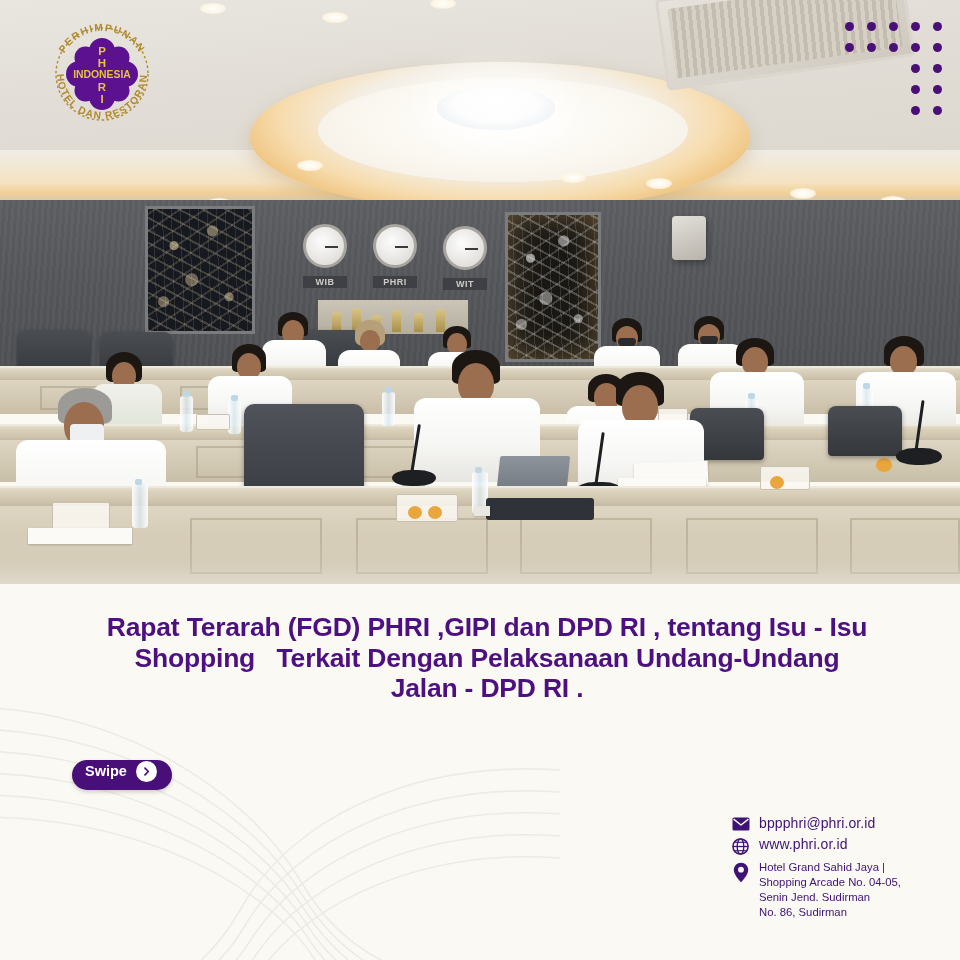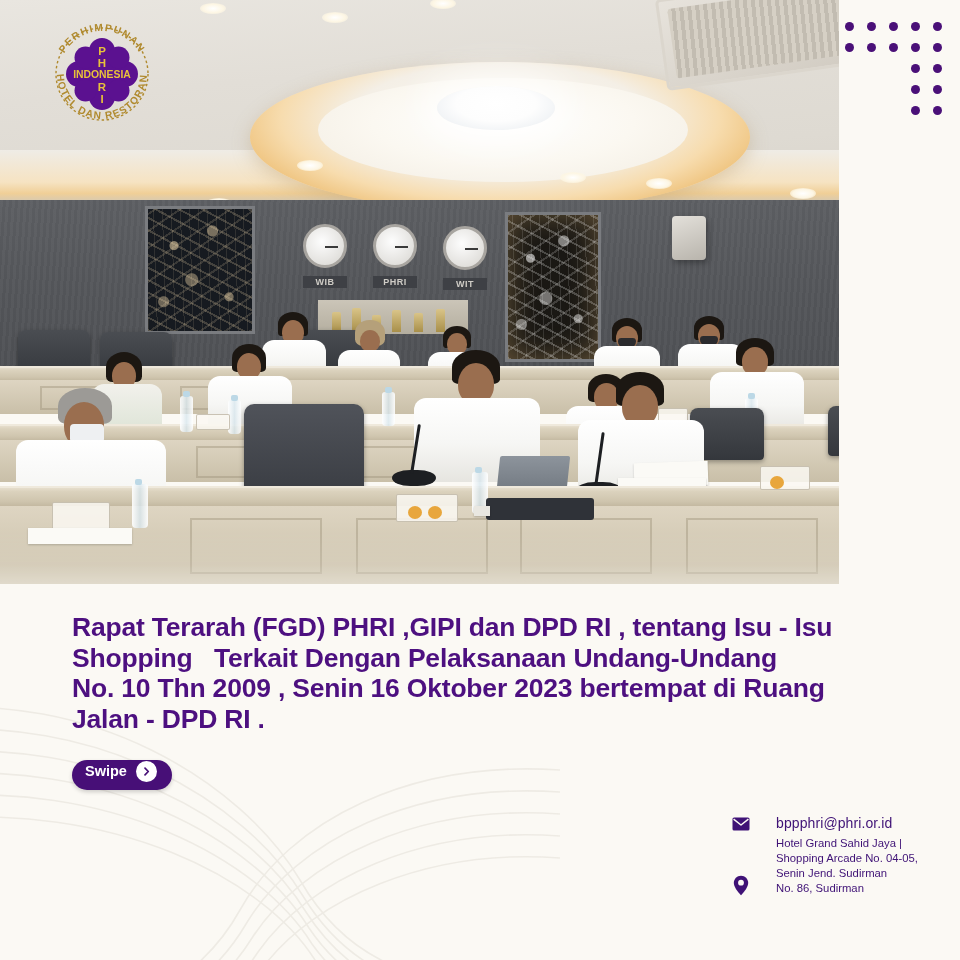--- a/index.html
+++ b/index.html
@@ -10,21 +10,21 @@
     position:relative;
   }
   #stage { position:absolute; inset:0; width:960px; height:960px; overflow:hidden; background:#faf8f3; }
 
   
   .cream-bg { position:absolute; inset:0; background:#fbf9f4; }
   .swirl { position:absolute; left:-60px; bottom:-70px; width:620px; height:380px; opacity:.55; }
 
   
   .photo {
-    position:absolute; left:0; top:0; width:839px; height:620px;
+    position:absolute; left:0; top:0; width:960px; height:620px;
     overflow:hidden;
     -webkit-mask-image:linear-gradient(to bottom,#000 0,#000 86%,rgba(0,0,0,.85) 91%,rgba(0,0,0,.35) 96%,rgba(0,0,0,0) 100%);
     mask-image:linear-gradient(to bottom,#000 0,#000 86%,rgba(0,0,0,.85) 91%,rgba(0,0,0,.35) 96%,rgba(0,0,0,0) 100%);
   }
   .photo-inner { position:absolute; inset:0; }
 
   
   .ceiling { position:absolute; left:0; top:0; width:960px; height:210px;
     background:linear-gradient(175deg,#e9e6e0 0%,#e2ded7 35%,#dedad2 70%,#d8d3ca 100%); }
   .ceil-soffit { position:absolute; left:-40px; top:150px; width:1040px; height:70px;
@@ -111,33 +111,33 @@
   .logo { position:absolute; left:46px; top:18px; width:112px; height:112px; }
 
   
   .dotgrid { position:absolute; left:845px; top:22px; width:100px; height:92px; }
   .dot { position:absolute; width:9px; height:9px; border-radius:50%; background:#4a1078; }
 
   
   .headline { position:absolute; left:72px; top:612px; width:830px;
     font-size:26.5px; font-weight:700; line-height:1.155; color:#4d1080;
     letter-spacing:-.2px; }
-  .headline span { display:block; white-space:pre; }
+  .headline span { display:block; white-space:pre;text-align:center; }
 
   
   .swipe { position:absolute; left:72px; top:760px; height:30px; width:100px;
     background:#470f77; border-radius:16px; display:flex; align-items:center;
     padding:0 5px 8px 13px; gap:9px; box-shadow:0 2px 4px rgba(0,0,0,.18); }
   .swipe-label { color:#ffffff; font-size:14.5px; font-weight:600; line-height:1; }
   .swipe-circle { width:21px; height:21px; border-radius:50%; background:#fff;
     display:flex; align-items:center; justify-content:center; flex:0 0 auto; }
 
   
   .contact { position:absolute; left:731px; top:815px; width:222px; color:#3f1276; }
-  .crow { display:flex; align-items:flex-end; gap:26px; margin-bottom:5px; }
+  .crow { display:flex; align-items:flex-start; gap:9px; margin-bottom:5px; }
   .cicon { flex:0 0 auto; width:19px; display:flex; justify-content:center; padding-top:2px; }
   .ctext { font-size:14px; line-height:1.15; color:#3f1276; letter-spacing:.1px; }
   .caddr { font-size:11.3px; line-height:1.33; color:#3f1276; }
 </style>
 </head>
 <body>
 
 <div id="stage">
 
   <div class="cream-bg"></div>
@@ -384,21 +384,20 @@
     <div class="dot" style="left:66px;top:63px;"></div>
     <div class="dot" style="left:88px;top:63px;"></div>
 
     <div class="dot" style="left:66px;top:84px;"></div>
     <div class="dot" style="left:88px;top:84px;"></div>
   </div>
 
   <div class="headline">
     <span>Rapat Terarah (FGD) PHRI ,GIPI dan DPD RI , tentang Isu - Isu</span>
     <span>Shopping   Terkait Dengan Pelaksanaan Undang-Undang</span>
-    <span>No. 10 Thn 2009 , Senin 16 Oktober 2023 bertempat di Ruang</span>
     <span>Jalan - DPD RI .</span>
   </div>
 
   <div class="swipe">
     <span class="swipe-label">Swipe</span>
     <span class="swipe-circle">
       <svg width="11" height="11" viewBox="0 0 11 11">
         <path d="M4 2.2 L7.3 5.5 L4 8.8" fill="none" stroke="#470f77" stroke-width="1.7" stroke-linecap="round" stroke-linejoin="round"></path>
       </svg>
     </span>
@@ -409,20 +408,32 @@
     <div class="crow">
       <span class="cicon">
         <svg width="18" height="14" viewBox="0 0 18 14">
           <rect x="0.5" y="0.5" width="17" height="13" rx="1.6" fill="#3f1276"></rect>
           <path d="M1.6 2.2 L9 8 L16.4 2.2" fill="none" stroke="#fbf9f4" stroke-width="1.5" stroke-linejoin="round"></path>
         </svg>
       </span>
       <span class="ctext">bppphri@phri.or.id</span>
     </div>
 
+    <div class="crow">
+      <span class="cicon">
+        <svg width="17" height="17" viewBox="0 0 17 17">
+          <circle cx="8.5" cy="8.5" r="7.6" fill="none" stroke="#3f1276" stroke-width="1.5"></circle>
+          <ellipse cx="8.5" cy="8.5" rx="3.3" ry="7.6" fill="none" stroke="#3f1276" stroke-width="1.3"></ellipse>
+          <line x1="1" y1="8.5" x2="16" y2="8.5" stroke="#3f1276" stroke-width="1.3"></line>
+          <line x1="2.4" y1="4.3" x2="14.6" y2="4.3" stroke="#3f1276" stroke-width="1.1"></line>
+          <line x1="2.4" y1="12.7" x2="14.6" y2="12.7" stroke="#3f1276" stroke-width="1.1"></line>
+        </svg>
+      </span>
+      <span class="ctext">www.phri.or.id</span>
+    </div>
 
     <div class="crow">
       <span class="cicon">
         <svg width="16" height="21" viewBox="0 0 16 21">
           <path d="M8 0.8 C3.9 0.8 0.8 4 0.8 8 C0.8 13.2 8 20.2 8 20.2 C8 20.2 15.2 13.2 15.2 8 C15.2 4 12.1 0.8 8 0.8 Z" fill="#3f1276"></path>
           <circle cx="8" cy="7.7" r="2.9" fill="#fbf9f4"></circle>
         </svg>
       </span>
       <span class="caddr">
         <span>Hotel Grand Sahid Jaya |</span><br>

